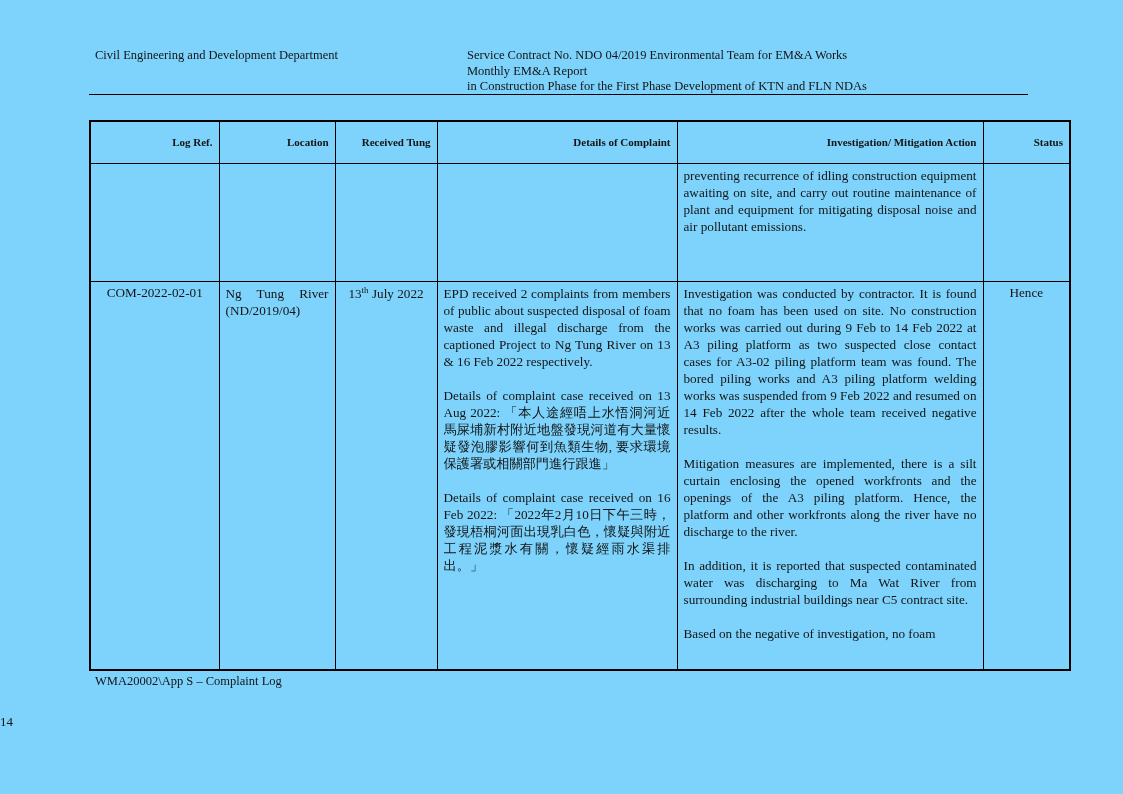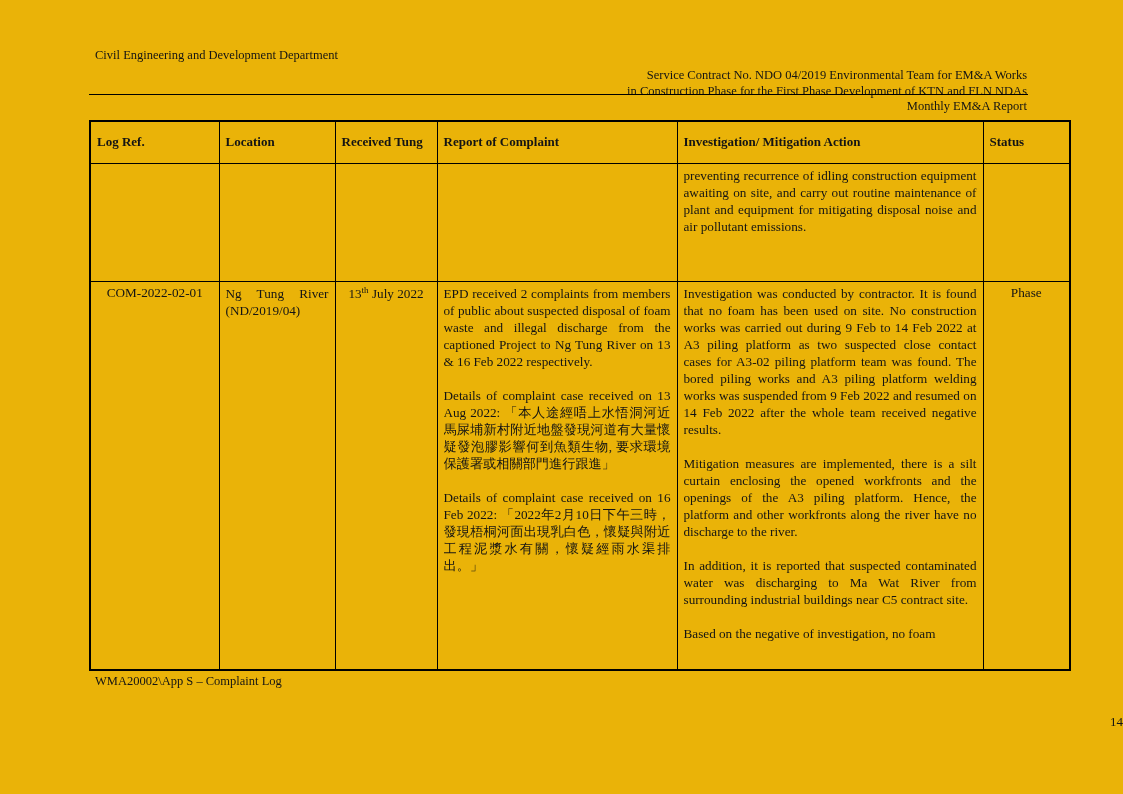--- a/index.html
+++ b/index.html
@@ -5,34 +5,34 @@
   * { box-sizing: border-box; }
   html, body {
     margin: 0; padding: 0;
     background: #ffffff;
     font-family: "Liberation Serif", "DejaVu Serif", serif;
     color: #141414;
   }
   .page {
     position: relative;
     width: 1123px; height: 794px;
-    background: #eab308;
+    background: #7dd3fc;
     overflow: hidden;
   }
 
   
   .doc-header-left {
     position: absolute; left: 95px; top: 48px;
     font-size: 12.5px; line-height: 15px;
   }
   .doc-header-right {
     position: absolute; right: 96px; top: 48px;
     width: 560px;
-    text-align: right;
-    font-size: 12.5px; line-height: 15.5px; margin-top: 20px;
+    text-align: left;
+    font-size: 12.5px; line-height: 15.5px;
   }
   .header-rule {
     position: absolute; left: 89px; top: 94px;
     width: 939px; height: 0;
     border-top: 1.5px solid #000;
   }
 
   
   table.complaint-table {
     position: absolute; left: 89px; top: 120px;
@@ -44,24 +44,24 @@
   }
   .complaint-table th, .complaint-table td {
     border: 1px solid #000;
     vertical-align: top;
     padding: 3px 6px;
     overflow: hidden;
   }
   .complaint-table thead th {
     border-bottom: 1.8px solid #000;
     font-weight: bold;
-    text-align: left;
+    text-align: right;
     vertical-align: middle;
     height: 42px;
-    font-size: 13px;
+    font-size: 11px;
   }
   tr.row-cont  { height: 118px; }
   tr.row-main  { height: 389px; }
   .cin   { overflow: hidden; }
   .cin-cont { max-height: 108px; }
   .cin-main { max-height: 379px; }
   .cell-center  { text-align: center; }
   .cell-justify { text-align: justify; }
   .complaint-table p {
     margin: 0 0 17px 0;
@@ -73,54 +73,54 @@
   .loc { line-height: 17px; }
   sup { font-size: 9px; line-height: 0; }
 
   
   .doc-footer-left {
     position: absolute; left: 95px; top: 674px;
     font-size: 12.5px;
   }
   .page-number {
     position: absolute; left: 0; top: 714px;
-    width: 1123px; text-align: right;
+    width: 1123px; text-align: left;
     font-size: 13px;
   }
 </style>
 </head>
 <body>
 
 <div class="page">
 
   <div class="doc-header-left">Civil Engineering and Development Department</div>
 
   <div class="doc-header-right">
     <div>Service Contract No. NDO 04/2019 Environmental Team for EM&amp;A Works</div>
+    <div>Monthly EM&amp;A Report</div>
     <div>in Construction Phase for the First Phase Development of KTN and FLN NDAs</div>
-    <div>Monthly EM&amp;A Report</div>
   </div>
 
   <div class="header-rule"></div>
 
   <table class="complaint-table">
     <colgroup>
       <col style="width:129px">
       <col style="width:116px">
       <col style="width:102px">
       <col style="width:240px">
       <col style="width:306px">
       <col style="width:87px">
     </colgroup>
     <thead>
       <tr>
         <th>Log Ref.</th>
         <th>Location</th>
         <th>Received Tung</th>
-        <th>Report of Complaint</th>
+        <th>Details of Complaint</th>
         <th>Investigation/ Mitigation Action</th>
         <th>Status</th>
       </tr>
     </thead>
     <tbody>
       <tr class="row-cont">
         <td></td>
         <td></td>
         <td></td>
         <td></td>
@@ -153,21 +153,21 @@
         </td>
         <td class="cell-justify">
           <div class="cin cin-main">
             <p>Investigation was conducted by contractor. It is found that no foam has been used on site. No construction works was carried out during 9 Feb to 14 Feb 2022 at A3 piling platform as two suspected close contact cases for A3-02 piling platform team was found. The bored piling works and A3 piling platform welding works was suspended from 9 Feb 2022 and resumed on 14 Feb 2022 after the whole team received negative results.</p>
             <p>Mitigation measures are implemented, there is a silt curtain enclosing the opened workfronts and the openings of the A3 piling platform. Hence, the platform and other workfronts along the river have no discharge to the river.</p>
             <p>In addition, it is reported that suspected contaminated water was discharging to Ma Wat River from surrounding industrial buildings near C5 contract site.</p>
             <p>Based on the negative of investigation, no foam</p>
           </div>
         </td>
         <td class="cell-center">
-          <div class="cin cin-main">Phase</div>
+          <div class="cin cin-main">Hence</div>
         </td>
       </tr>
     </tbody>
   </table>
 
   <div class="doc-footer-left">WMA20002\App S – Complaint Log</div>
 
   <div class="page-number">14</div>
 
 </div>

